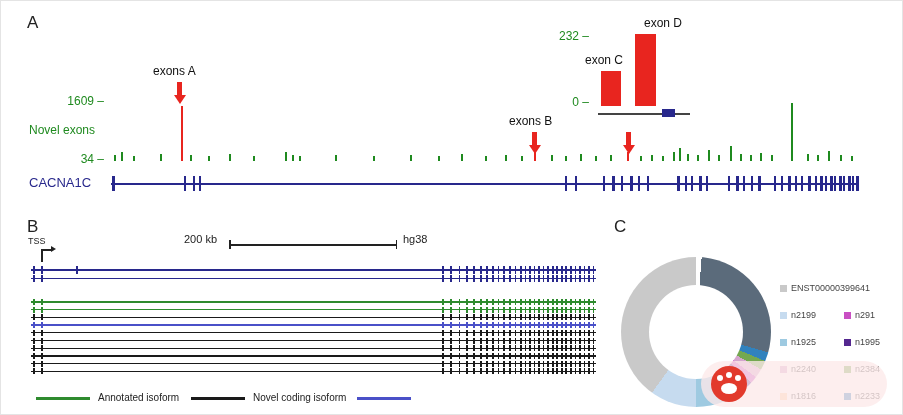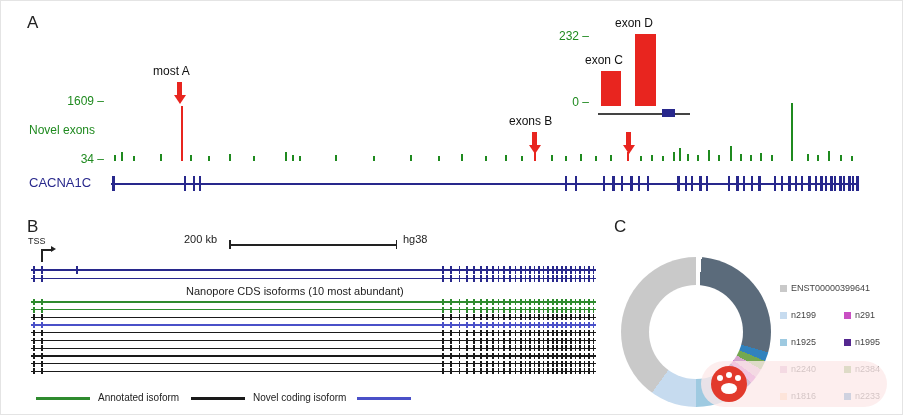--- a/index.html
+++ b/index.html
@@ -92,40 +92,40 @@
       <div style="position: absolute; bottom: 0px; left: 86.8%; width: 2px; height: 8px; background: rgb(31, 138, 31);"></div>
       <div style="position: absolute; bottom: 0px; left: 88.3%; width: 2px; height: 6px; background: rgb(31, 138, 31);"></div>
       <div style="position: absolute; bottom: 0px; left: 90.9%; width: 2px; height: 58px; background: rgb(31, 138, 31);"></div>
       <div style="position: absolute; bottom: 0px; left: 93%; width: 2px; height: 7px; background: rgb(31, 138, 31);"></div>
       <div style="position: absolute; bottom: 0px; left: 94.4%; width: 2px; height: 6px; background: rgb(31, 138, 31);"></div>
       <div style="position: absolute; bottom: 0px; left: 95.8%; width: 2px; height: 10px; background: rgb(31, 138, 31);"></div>
       <div style="position: absolute; bottom: 0px; left: 97.4%; width: 2px; height: 6px; background: rgb(31, 138, 31);"></div>
       <div style="position: absolute; bottom: 0px; left: 98.9%; width: 2px; height: 5px; background: rgb(31, 138, 31);"></div>
     </div>
 
-  <div class="blab" style="left:152px;top:63px">most A</div>
+  <div class="blab" style="left:152px;top:63px">exons A</div>
   <div class="red-arrow" style="left:172px;top:81px">
       <div class="stem"></div>
       <div class="head"></div>
     </div>
 
   <div class="blab" style="left:508px;top:113px">exons B</div>
   <div class="red-arrow" style="left:527px;top:131px">
       <div class="stem"></div>
       <div class="head"></div>
     </div>
   <div class="red-arrow" style="left:621px;top:131px">
       <div class="stem"></div>
       <div class="head"></div>
     </div>
 
   <div class="glab" style="left:548px;top:28px;width:40px;text-align:right">232 –</div>
   <div class="glab" style="left:560px;top:94px;width:28px;text-align:right">0 –</div>
   <div class="blab" style="left:584px;top:52px">exon C</div>
-  <div class="blab" style="left:614px;top:15px">exon D</div>
+  <div class="blab" style="left:643px;top:15px">exon D</div>
   <div id="inset-bars" class="track" style="left:596px;top:33px;width:72px;height:72px">
       <div style="position: absolute; bottom: 0px; left: 4px; width: 20px; height: 35px; background: rgb(232, 37, 31);"></div>
       <div style="position: absolute; bottom: 0px; left: 38px; width: 21px; height: 72px; background: rgb(232, 37, 31);"></div>
     </div>
   <div class="hline" style="left:597px;top:112px;width:92px;height:1.5px"></div>
   <div style="left:661px;top:108px;width:13px;height:8px;background:#28288c"></div>
 
   <div class="nlab" style="left:28px;top:174px">CACNA1C</div>
   <div class="track" id="gene-track" style="left:110px;top:175px;width:748px;height:15px">
     <div class="gene-line"></div>
@@ -247,21 +247,20 @@
         <div style="position: absolute; left: 94.6%; top: 0px; width: 1.6px; height: 100%; background: rgb(40, 40, 140);"></div>
         <div style="position: absolute; left: 95.4%; top: 0px; width: 1.6px; height: 100%; background: rgb(40, 40, 140);"></div>
         <div style="position: absolute; left: 96.2%; top: 0px; width: 1.6px; height: 100%; background: rgb(40, 40, 140);"></div>
         <div style="position: absolute; left: 97%; top: 0px; width: 1.6px; height: 100%; background: rgb(40, 40, 140);"></div>
         <div style="position: absolute; left: 97.8%; top: 0px; width: 1.6px; height: 100%; background: rgb(40, 40, 140);"></div>
         <div style="position: absolute; left: 98.6%; top: 0px; width: 1.6px; height: 100%; background: rgb(40, 40, 140);"></div>
         <div style="position: absolute; left: 99.4%; top: 0px; width: 1.6px; height: 100%; background: rgb(40, 40, 140);"></div>
       </div>
     </div>
 
-  <div class="slab" style="left:185px;top:284px">Nanopore CDS isoforms (10 most abundant)</div>
   <div class="track" id="iso-rows" style="left:30px;top:298px;width:565px;height:77px">
       <div style="position: absolute; left: 0px; top: 0px; width: 100%; height: 6px;">
         <div style="position: absolute; left: 0px; top: 50%; margin-top: -0.65px; width: 100%; height: 1.3px; background: rgb(46, 139, 46);"></div>
         <div style="position: absolute; left: 0.4%; top: 0px; width: 1.6px; height: 100%; background: rgb(46, 139, 46);"></div>
         <div style="position: absolute; left: 1.8%; top: 0px; width: 1.6px; height: 100%; background: rgb(46, 139, 46);"></div>
         <div style="position: absolute; left: 72.8%; top: 0px; width: 1.6px; height: 100%; background: rgb(46, 139, 46);"></div>
         <div style="position: absolute; left: 74.2%; top: 0px; width: 1.6px; height: 100%; background: rgb(46, 139, 46);"></div>
         <div style="position: absolute; left: 75.7%; top: 0px; width: 1.6px; height: 100%; background: rgb(46, 139, 46);"></div>
         <div style="position: absolute; left: 77%; top: 0px; width: 1.6px; height: 100%; background: rgb(46, 139, 46);"></div>
         <div style="position: absolute; left: 78.3%; top: 0px; width: 1.6px; height: 100%; background: rgb(46, 139, 46);"></div>

